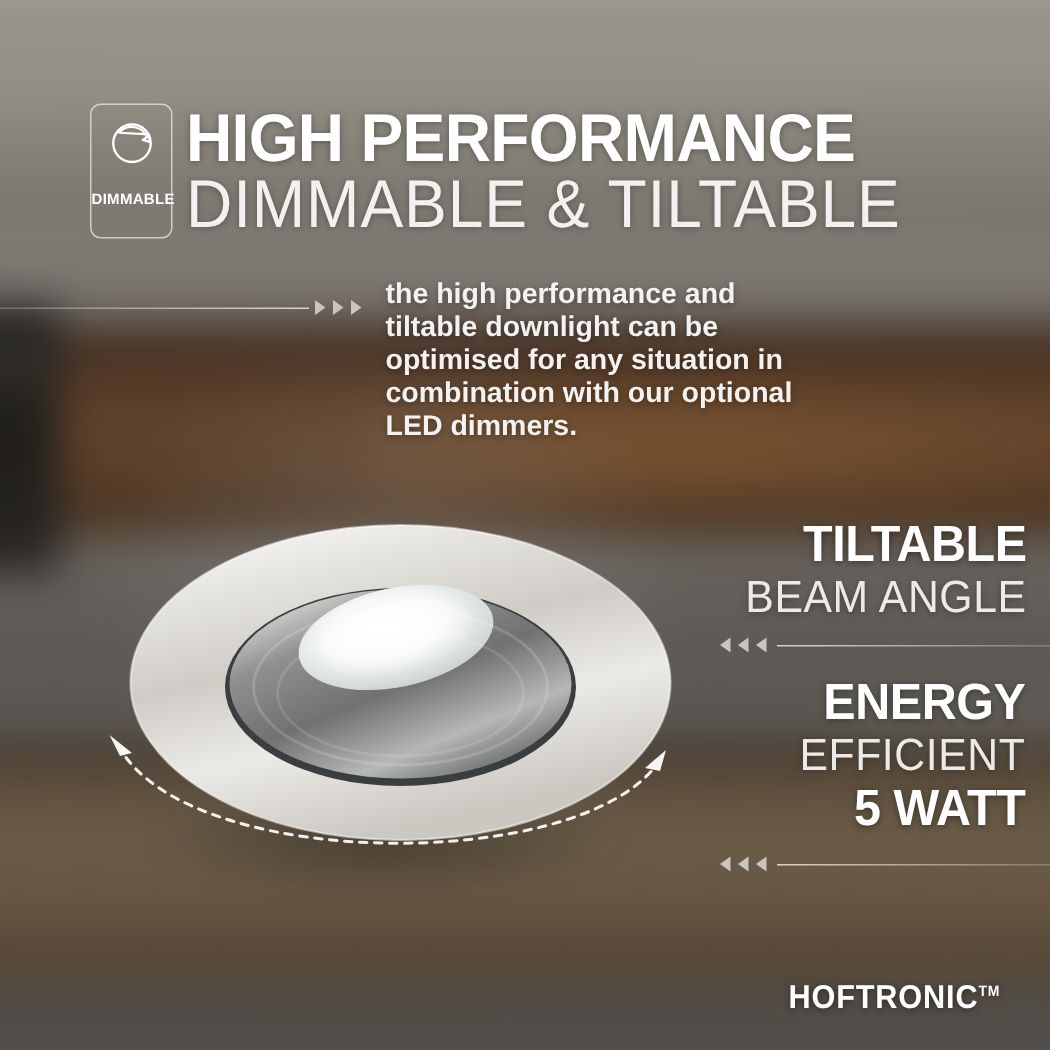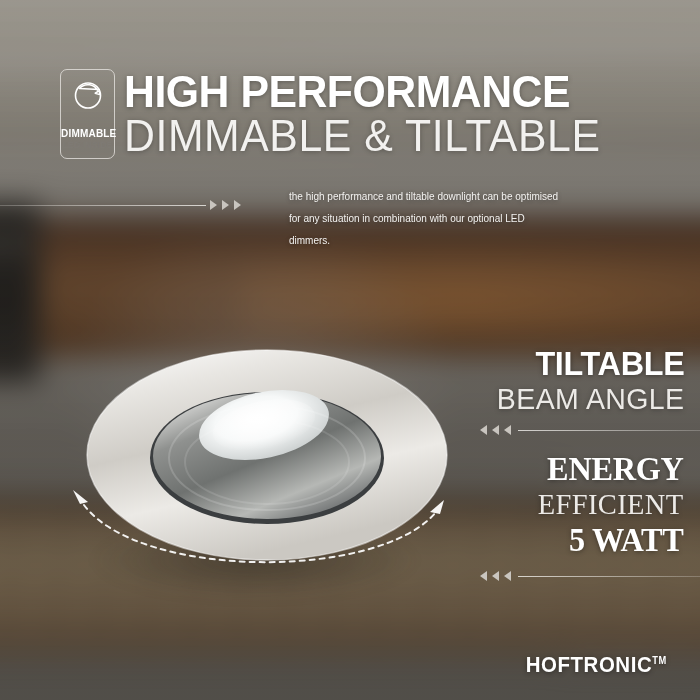--- a/index.html
+++ b/index.html
@@ -121,39 +121,38 @@
   .div-left .line{
     position:absolute;left:0;top:6px;width:206px;height:1px;
     background:linear-gradient(90deg,rgba(230,228,224,.25),rgba(235,233,229,.85));
   }
   .tri{width:0;height:0;position:absolute;top:1px;}
   .tri-r{border-top:5px solid transparent;border-bottom:5px solid transparent;border-left:7px solid #c9c5bf;}
   .tri-l{border-top:5px solid transparent;border-bottom:5px solid transparent;border-right:7px solid #c9c5bf;}
 
   .para{
     position:absolute;left:257px;top:186px;width:272px;
-    font-size:10px;font-weight:400;line-height:22px;color:#f3f2f0;
+    font-size:19px;font-weight:700;line-height:22px;color:#f3f2f0;
     text-shadow:0 1px 4px rgba(0,0,0,.35);
-    margin-left:32px;
   }
 
   
   .feat{position:absolute;right:16px;text-align:right;}
   .feat .big{
     font-size:34px;font-weight:bold;color:#ffffff;line-height:37px;
     letter-spacing:-.3px;transform:scaleX(.95);transform-origin:right top;
     text-shadow:0 1px 5px rgba(0,0,0,.4);white-space:nowrap;
   }
   .feat .light{
     font-size:30px;font-weight:300;color:#eceae7;line-height:34px;
     letter-spacing:.4px;transform:scaleX(.95);transform-origin:right top;
     text-shadow:0 1px 5px rgba(0,0,0,.35);white-space:nowrap;
   }
   #feat-tilt{top:345px;}
-  #feat-energy{top:450px;font-family:Liberation Serif, serif;}
+  #feat-energy{top:450px;}
 
   .div-right{position:absolute;right:0;height:14px;}
   .div-right .line{
     position:absolute;right:0;top:6px;left:38px;height:1px;
     background:linear-gradient(270deg,rgba(230,228,224,.25),rgba(235,233,229,.85));
   }
   #div-right-1{top:424px;width:220px;}
   #div-right-2{top:570px;width:220px;}
 
   .brand{

